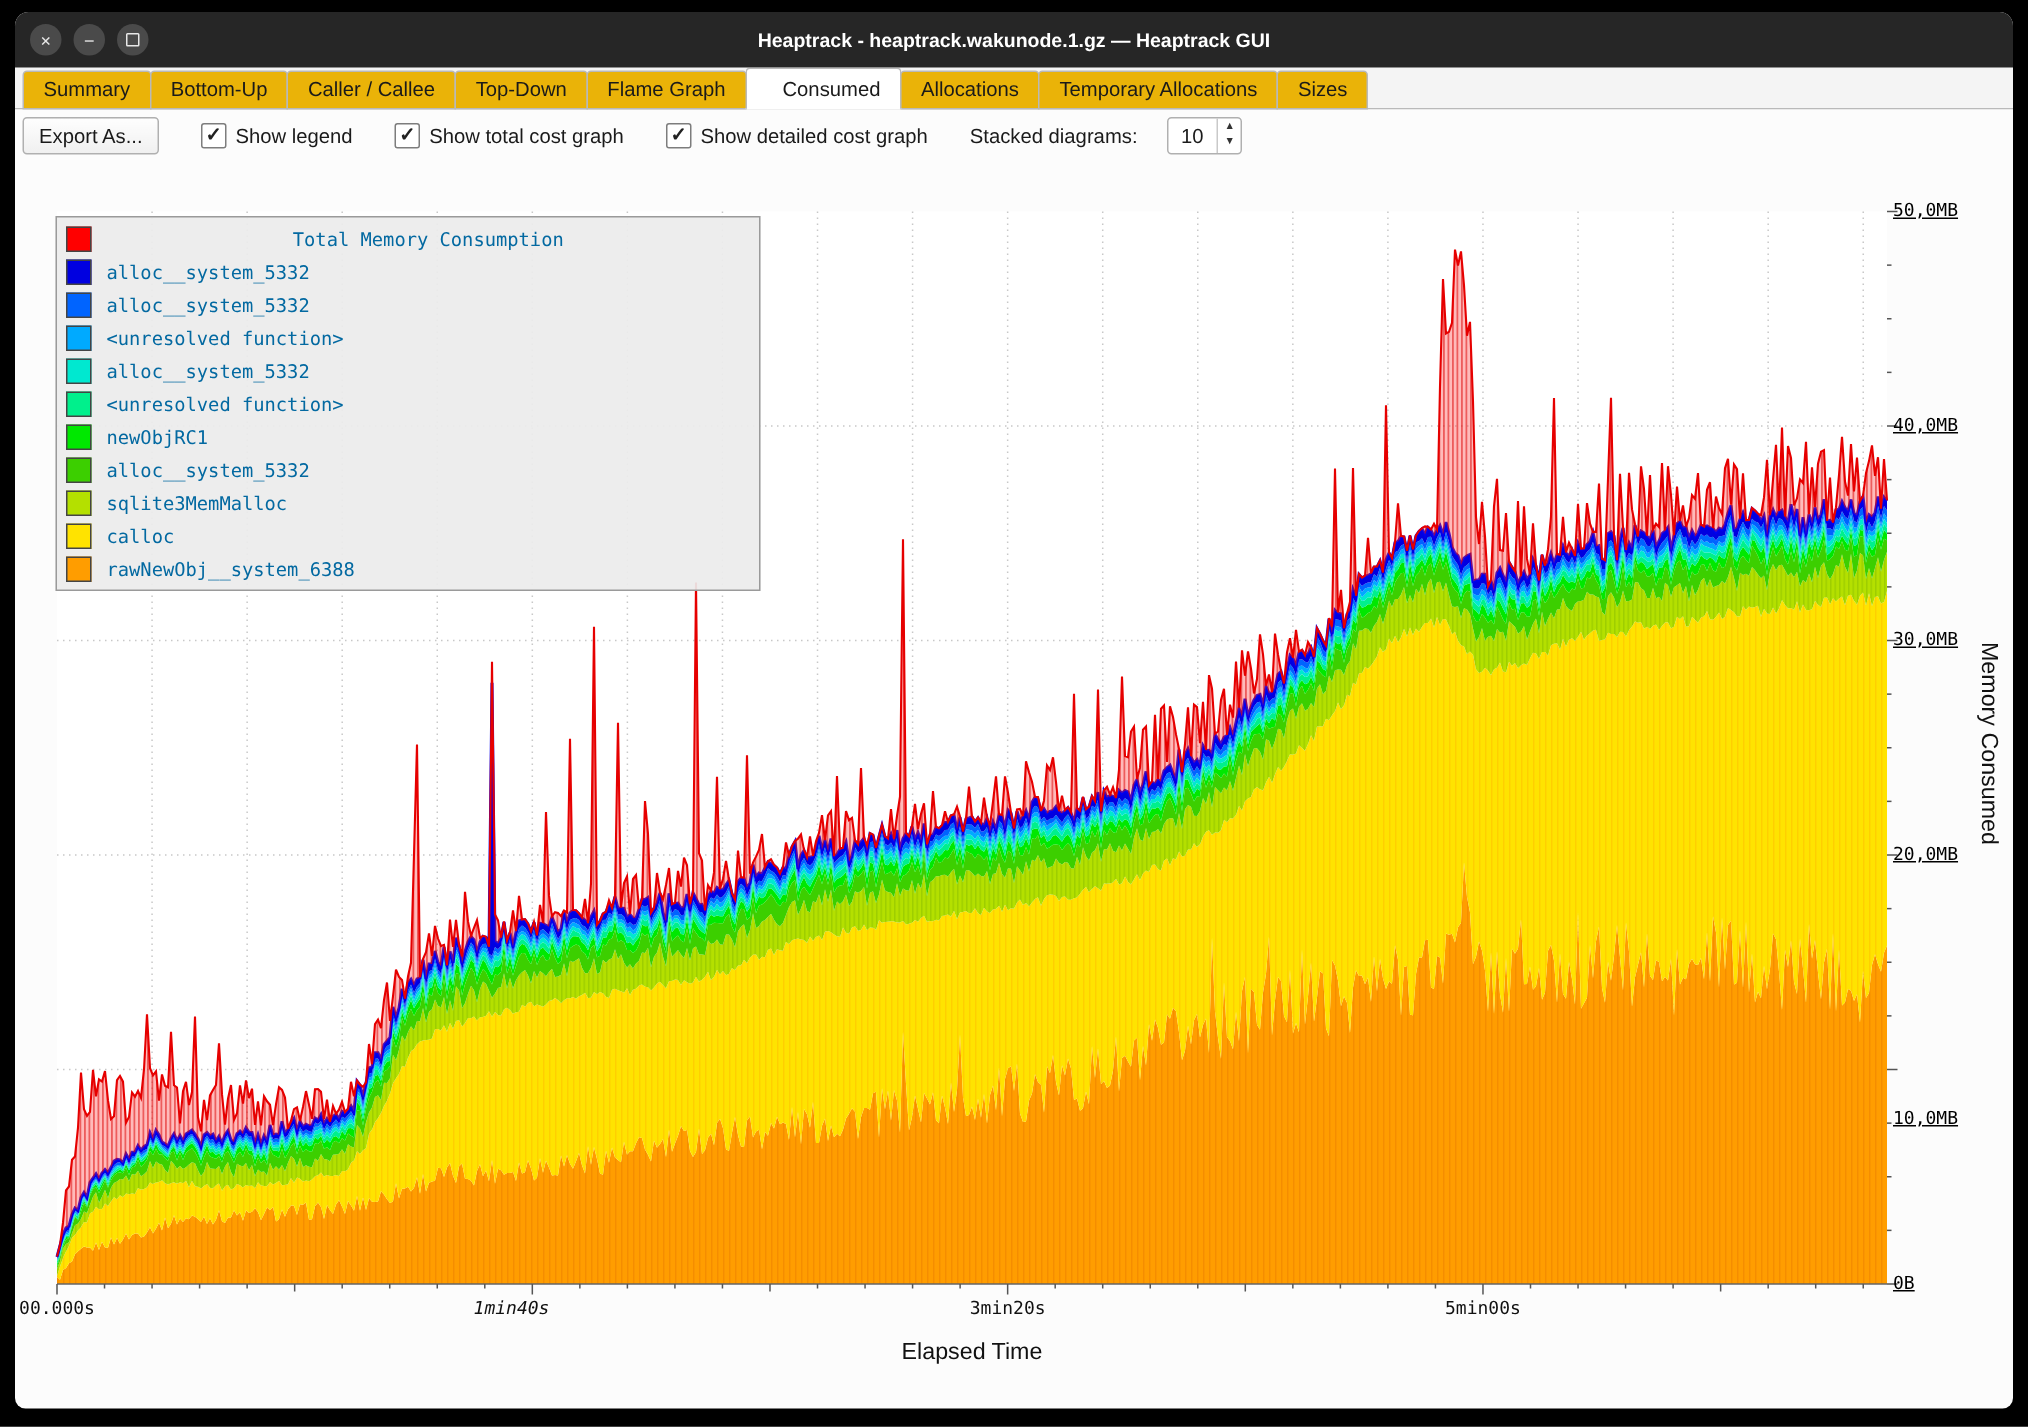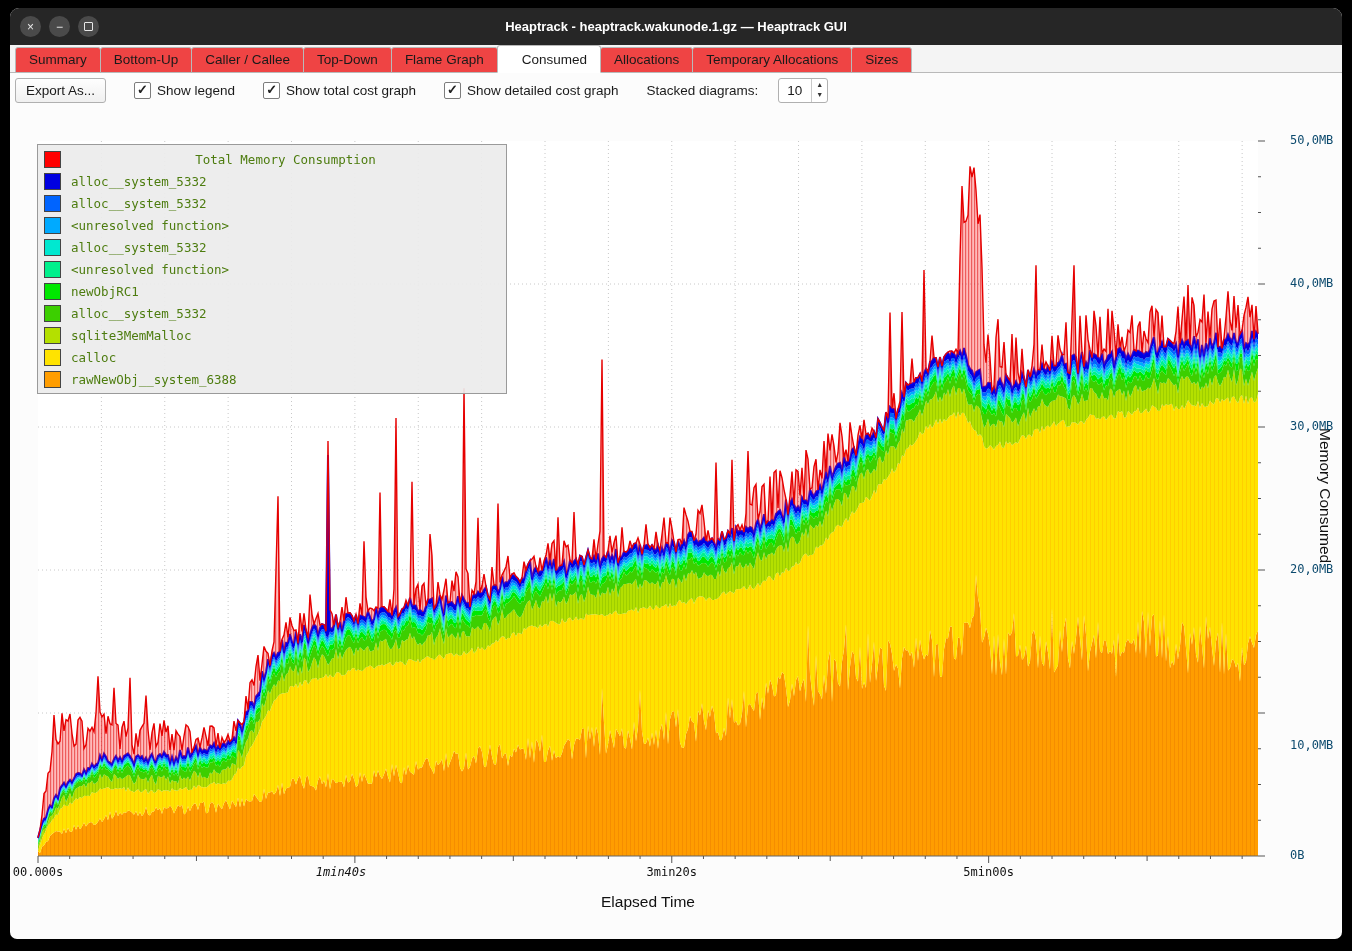--- a/index.html
+++ b/index.html
@@ -12,47 +12,47 @@
   .winbtn{width:21px;height:21px;border-radius:50%;background:#4a4a4a;color:#e8e8e8;display:flex;
     align-items:center;justify-content:center;font-size:12px;line-height:1;cursor:default;}
   .maxsq{display:inline-block;width:7px;height:7px;border:1.5px solid #e8e8e8;border-radius:1px;}
   .title{flex:1;text-align:center;color:#fff;font-weight:bold;font-size:13px;}
   
   .menubar{height:25px;display:flex;align-items:center;padding-left:6px;background:#fbfbfb;font-size:14px;color:#1a1a1a;}
   .menu-item{padding:2px 9px;display:inline-block;}
   .menu-item::first-letter{text-decoration:underline;}
   
   .tabbar{height:27px;display:flex;align-items:flex-end;background:#f4f4f4;border-bottom:1px solid #b9b9b9;padding-left:5px;}
-  .tab{position:relative;top:1px;font-size:13.5px;color:#1a1a1a;padding:4px 13px 5px 13px;background:#ef4444;
+  .tab{position:relative;top:1px;font-size:13.5px;color:#1a1a1a;padding:4px 13px 5px 13px;background:#eab308;
     border:1px solid #b9b9b9;margin-right:-1px;border-radius:3px 3px 0 0;white-space:nowrap;}
   .tab.active{background:#ffffff;border-bottom-color:#ffffff;padding-top:6px;z-index:2;padding-left:24px;}
   
   .toolbar{height:34px;display:flex;align-items:center;gap:28px;padding-left:5px;background:#fcfcfc;font-size:13.5px;color:#1a1a1a;}
   .btn{border:1px solid #b0b0b0;background:linear-gradient(#fefefe,#f0f0f0);border-radius:3px;
     padding:4px 10px;font-size:13.5px;font-family:inherit;color:#1a1a1a;}
   .cb{display:flex;align-items:center;gap:6px;}
   .cb-box{width:15px;height:15px;border:1px solid #7d7d7d;border-radius:2px;background:#fff;
     font-size:13px;line-height:14px;text-align:center;color:#222;font-weight:bold;}
   .spin-label{margin-right:-8px;}
   .spin{display:flex;border:1px solid #b0b0b0;border-radius:3px;background:#fff;height:23px;align-items:center;}
   .spin-val{padding:0 8px;min-width:16px;font-size:13.5px;}
   .spin-btns{display:flex;flex-direction:column;border-left:1px solid #c9c9c9;height:100%;justify-content:center;}
   .spin-btn{font-size:7px;line-height:10px;padding:0 4px;color:#333;}
   
   .chart-area{position:absolute;left:0;top:123px;right:0;bottom:0;}
   #plot{position:absolute;overflow:visible;z-index:1;}
-  .ytick{position:absolute;left:1280px;width:60px;font-family:"DejaVu Sans Mono",monospace;font-size:12px;color:#0c4a6e;z-index:2;}
+  .ytick{position:absolute;left:1252px;width:60px;font-family:"DejaVu Sans Mono",monospace;font-size:12px;color:#000000;z-index:2;text-decoration:underline;}
   .xtick{position:absolute;top:734px;width:80px;text-align:center;font-family:"DejaVu Sans Mono",monospace;font-size:12px;color:#111;z-index:2;}
   .ylabel-title{position:absolute;left:1306px;top:297px;writing-mode:vertical-rl;font-size:15.5px;color:#111;z-index:2;}
   .xlabel-title{position:absolute;left:28px;top:762px;width:1220px;text-align:center;font-size:15.5px;color:#111;z-index:2;}
   
   .legend{position:absolute;left:27px;top:13px;width:468px;background:rgba(235,235,235,0.92);
     border:1px solid #9a9a9a;z-index:5;padding:3px 0;}
   .legend-row{display:flex;align-items:center;height:22px;padding:0 6px;gap:10px;
-    font-family:"DejaVu Sans Mono",monospace;font-size:12.5px;color:#4d7c0f;}
+    font-family:"DejaVu Sans Mono",monospace;font-size:12.5px;color:#0369a1;}
   .swatch{width:15px;height:15px;border:1px solid #444;flex:0 0 auto;}
   .legend-title-row .legend-title{flex:1;text-align:center;}
 </style>
 </head>
 <body>
 
 <div class="window">
   <div class="titlebar">
     <div class="winbtns">
       <div class="winbtn">

